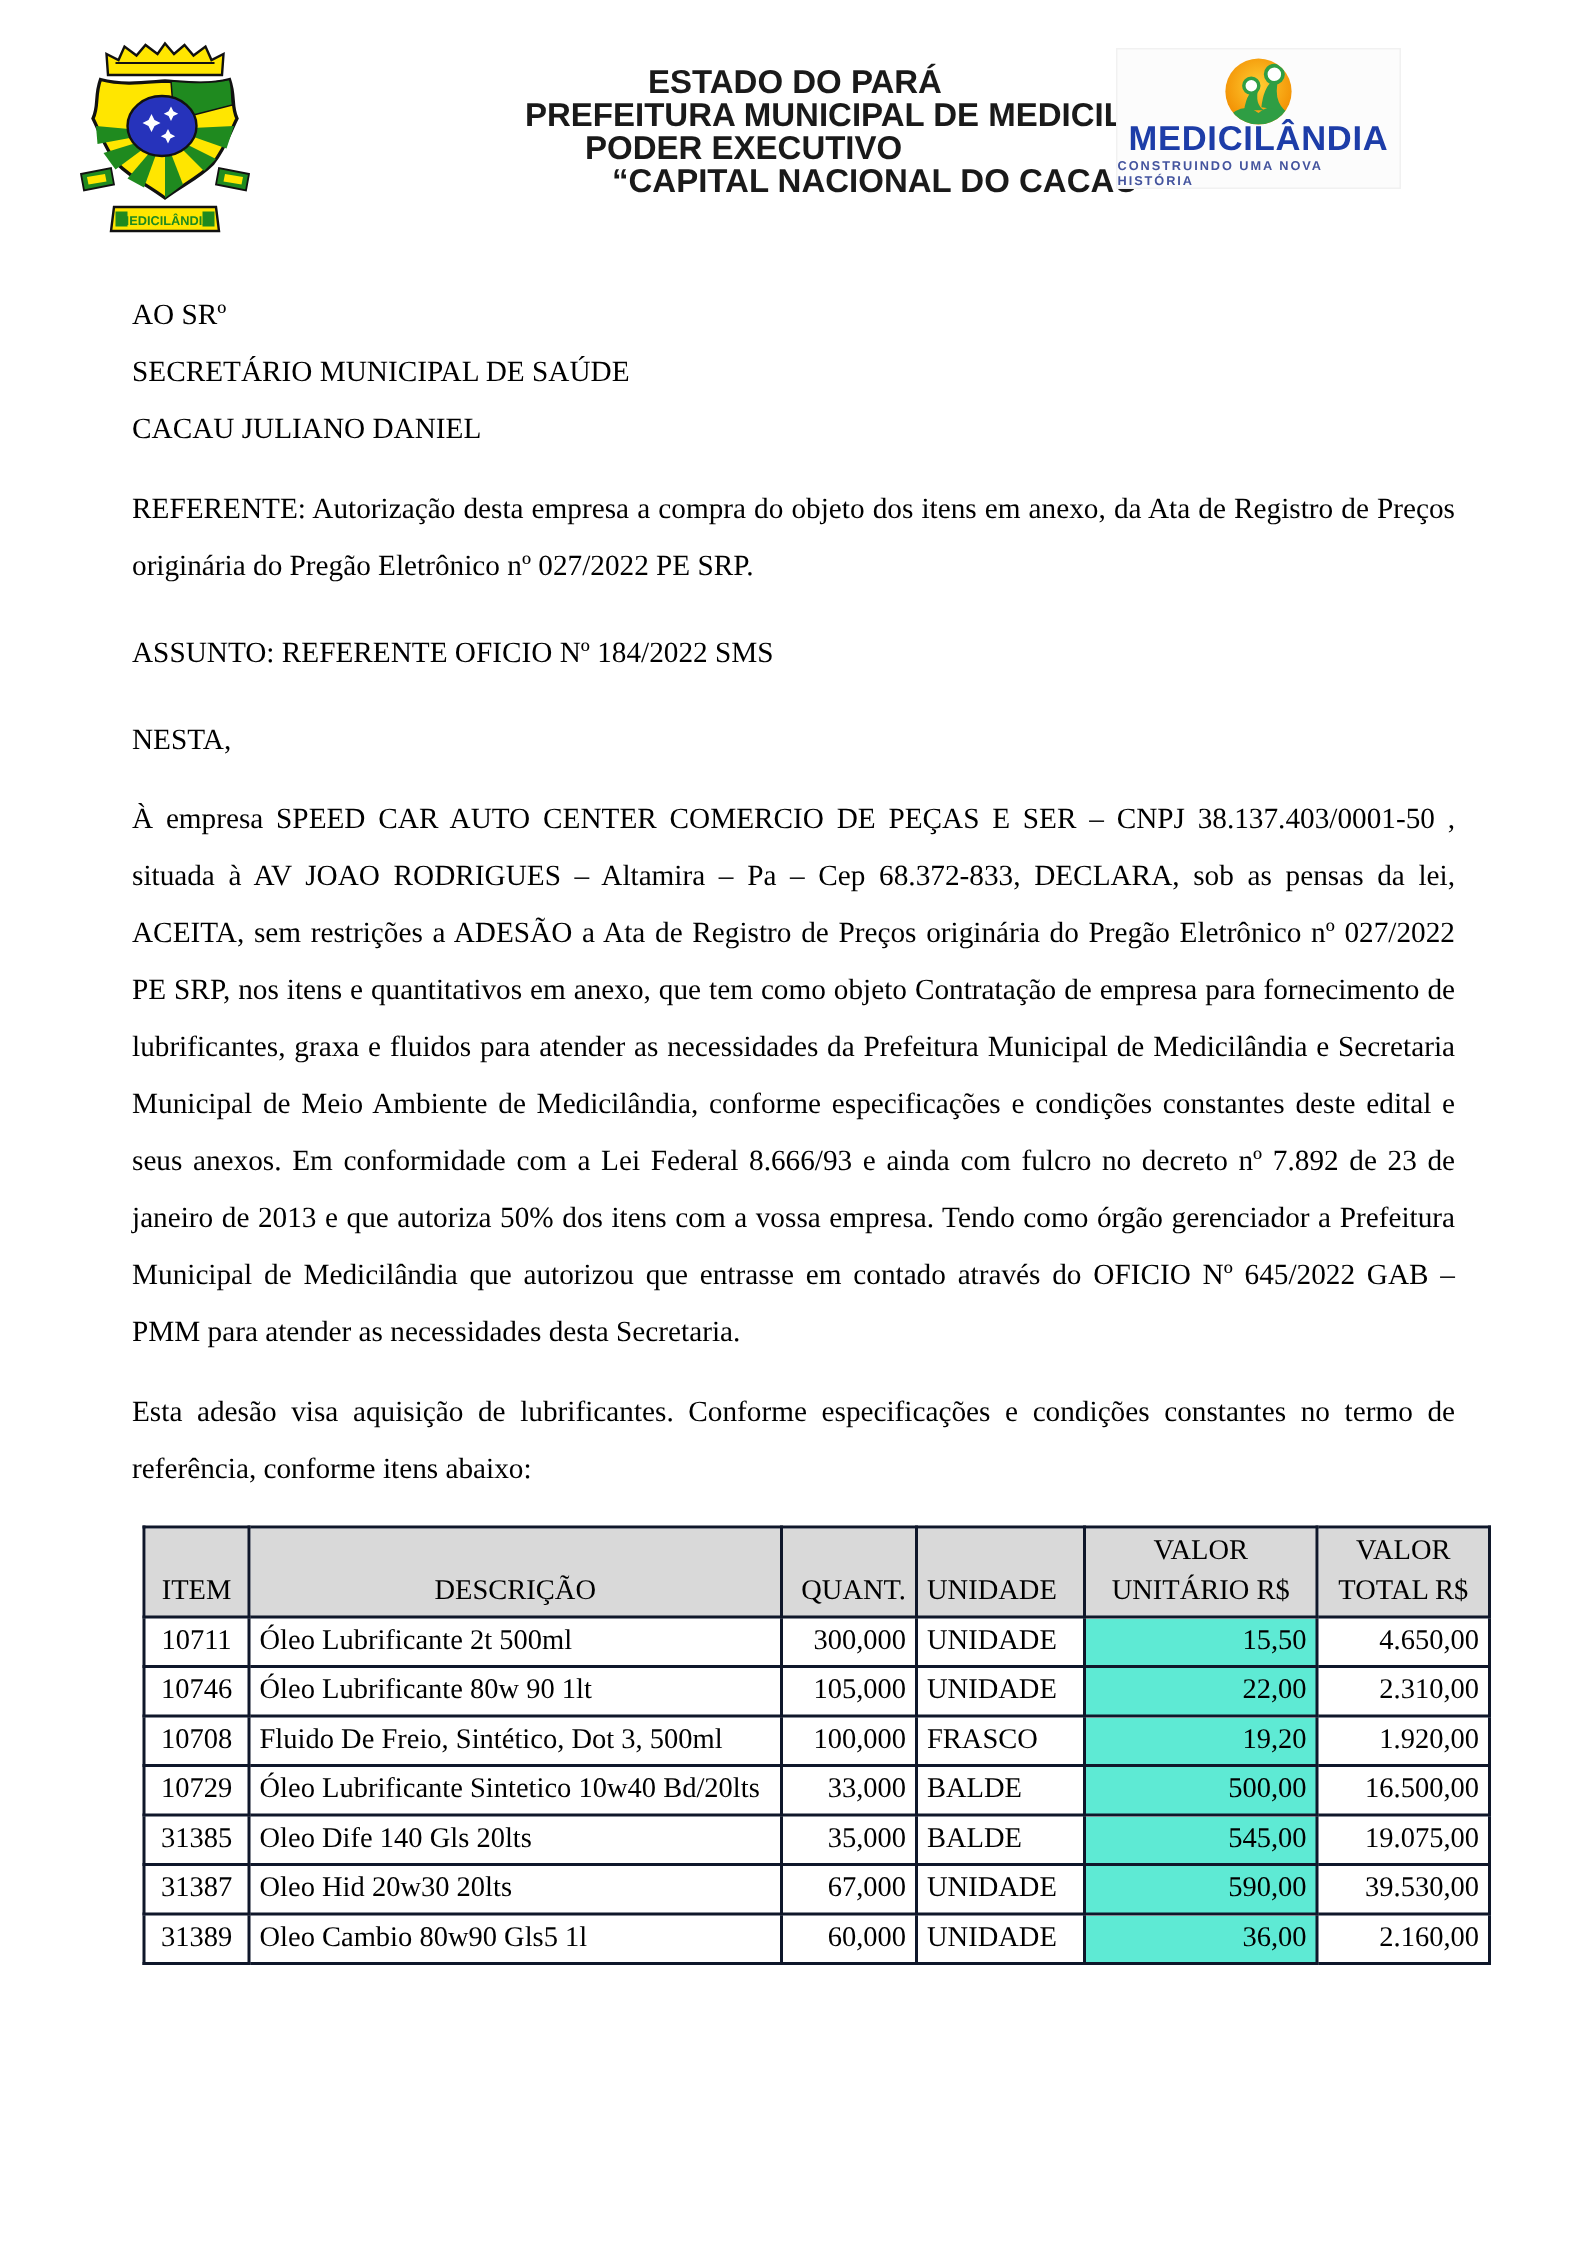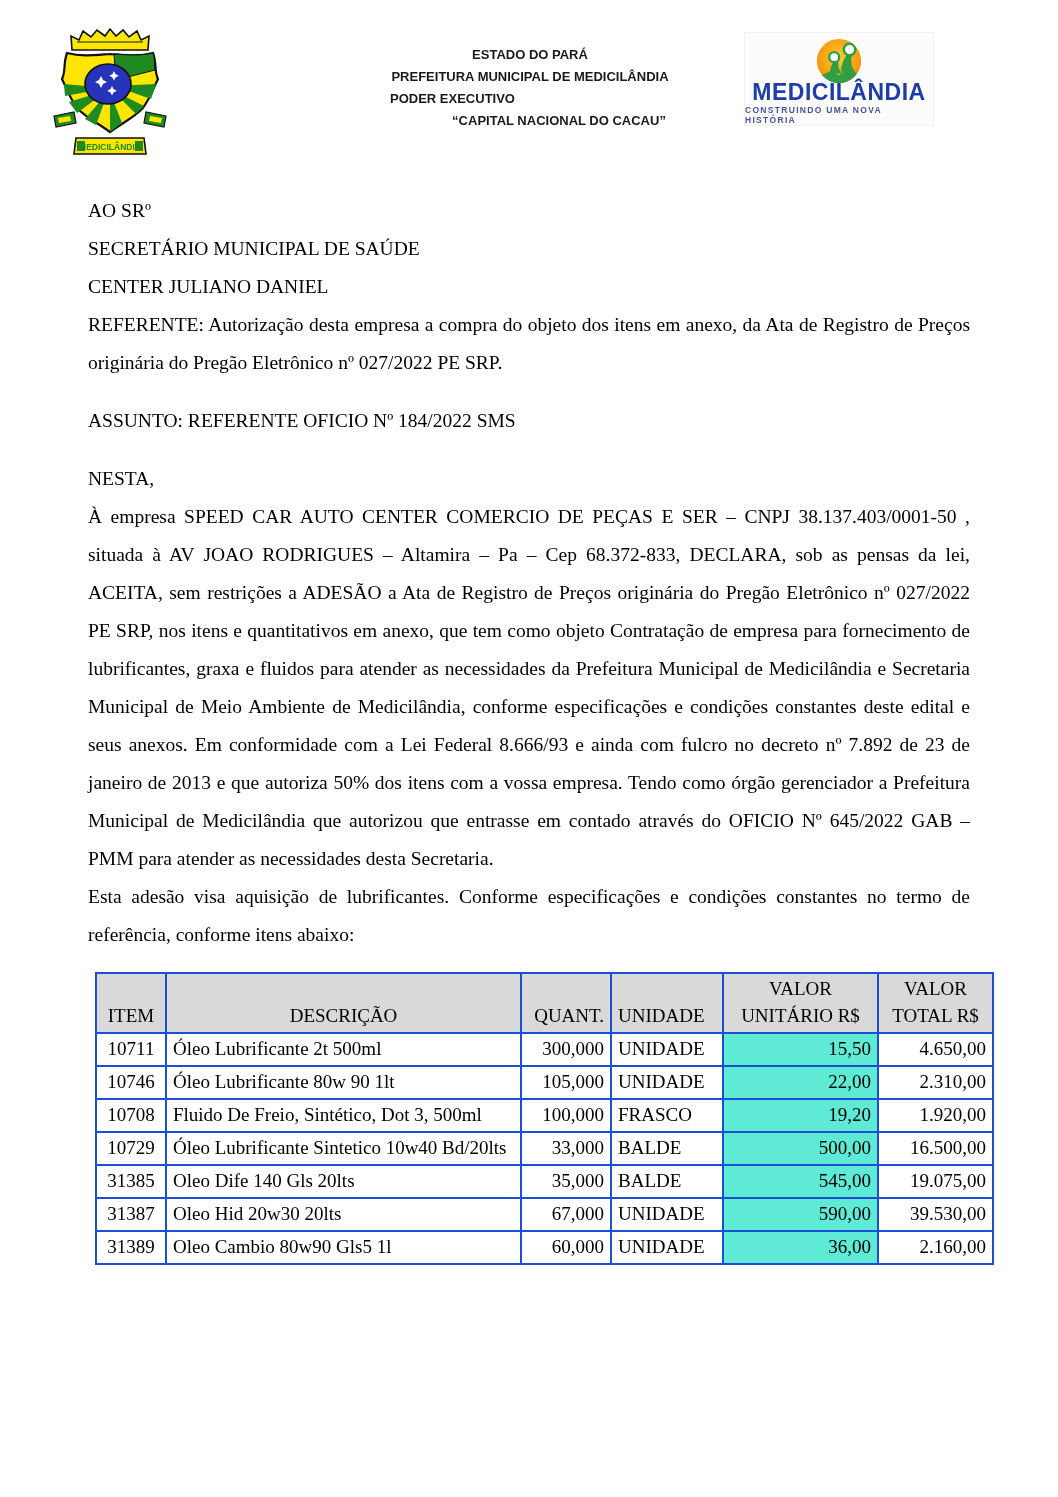--- a/index.html
+++ b/index.html
@@ -13,52 +13,52 @@
     overflow: hidden;
   }
   .page { position: relative; width: 1058px; height: 1497px; background: #fff; }
 
   
   .letterhead { position: relative; width: 100%; height: 168px; }
   .crest { position: absolute; left: 52px; top: 26px; }
   .lh-text {
     position: absolute; left: 350px; top: 44px; width: 360px;
     font-family: "Liberation Sans", sans-serif;
-    font-weight: bold; font-size: 13px; line-height: 22px; color: #1a1a1a;
+    font-weight: bold; font-size: 22px; line-height: 22px; color: #1a1a1a;
   }
   .lh-line { text-align: center; white-space: nowrap; }
   .lh-line.l3 { text-align: left; padding-left: 40px; }
   .lh-line.l4 { text-align: center; padding-left: 58px; }
   .logo-card {
     position: absolute; left: 744px; top: 32px; width: 190px; height: 94px;
     background: #fcfcfc; border: 1px solid #f1f1f1;
     display: flex; flex-direction: column; align-items: center;
     font-family: "Liberation Sans", sans-serif;
   }
   .logo-sun { margin-top: 4px; }
   .logo-name { font-weight: bold; font-size: 23px; letter-spacing: 0.5px; line-height: 22px; margin-top: -4px; }
   .logo-tagline { font-weight: bold; font-size: 8.5px; letter-spacing: 1.3px; margin-top: 2px; }
 
   
   .doc-body { padding: 0 88px; margin-top: 24px; font-size: 19.5px; line-height: 38px; }
   .doc-body p { text-align: justify; }
   .address p { text-align: left; }
-  .para-gap { }
+  .para-gap { margin-top: 15px; }
   .para-gap-lg { margin-top: 20px; }
 
   
   table.items {
     border-collapse: collapse;
     margin: 18px 0 0 7px;
     width: 895px;
     table-layout: fixed;
     font-size: 19px;
   }
   table.items td, table.items th {
-    border: 2px solid #1d4ed8;
+    border: 2px solid #0f172a;
     vertical-align: bottom;
     padding: 1px 6px 3px 6px;
     line-height: 27px;
     font-weight: normal;
     overflow: hidden;
   }
   table.items th { background: #d9d9d9; }
   th.h-item   { width: 70px;  text-align: center; height: 58px; }
   th.h-desc   { width: 355px; text-align: center; }
   th.h-quant  { width: 90px;  text-align: right; }
@@ -142,21 +142,21 @@
       <div class="logo-name" style="color:#1d3da8;">MEDICILÂNDIA</div>
       <div class="logo-tagline" style="color:#44549e;">CONSTRUINDO UMA NOVA HISTÓRIA</div>
     </div>
   </div>
 
   <div class="doc-body">
 
     <div class="address">
       <p>AO SRº</p>
       <p>SECRETÁRIO MUNICIPAL DE SAÚDE</p>
-      <p>CENTER JULIANO DANIEL</p>
+      <p>CACAU JULIANO DANIEL</p>
     </div>
 
     <p class="para-gap">REFERENTE: Autorização desta empresa a compra do objeto dos itens em anexo, da Ata de Registro de Preços originária do Pregão Eletrônico nº 027/2022 PE SRP.</p>
 
     <p class="para-gap-lg">ASSUNTO: REFERENTE OFICIO Nº 184/2022 SMS</p>
 
     <p class="para-gap-lg">NESTA,</p>
 
     <p class="para-gap">À empresa SPEED CAR AUTO CENTER COMERCIO DE PEÇAS E SER – CNPJ 38.137.403/0001-50 , situada à AV JOAO RODRIGUES – Altamira – Pa – Cep 68.372-833, DECLARA, sob as pensas da lei, ACEITA, sem restrições a ADESÃO a Ata de Registro de Preços originária do Pregão Eletrônico nº 027/2022 PE SRP, nos itens e quantitativos em anexo, que tem como objeto Contratação de empresa para fornecimento de lubrificantes, graxa e fluidos para atender as necessidades da Prefeitura Municipal de Medicilândia e Secretaria Municipal de Meio Ambiente de Medicilândia, conforme especificações e condições constantes deste edital e seus anexos. Em conformidade com a Lei Federal 8.666/93 e ainda com fulcro no decreto nº 7.892 de 23 de janeiro de 2013 e que autoriza 50% dos itens com a vossa empresa. Tendo como órgão gerenciador a Prefeitura Municipal de Medicilândia que autorizou que entrasse em contado através do OFICIO Nº 645/2022 GAB – PMM para atender as necessidades desta Secretaria.</p>
 

